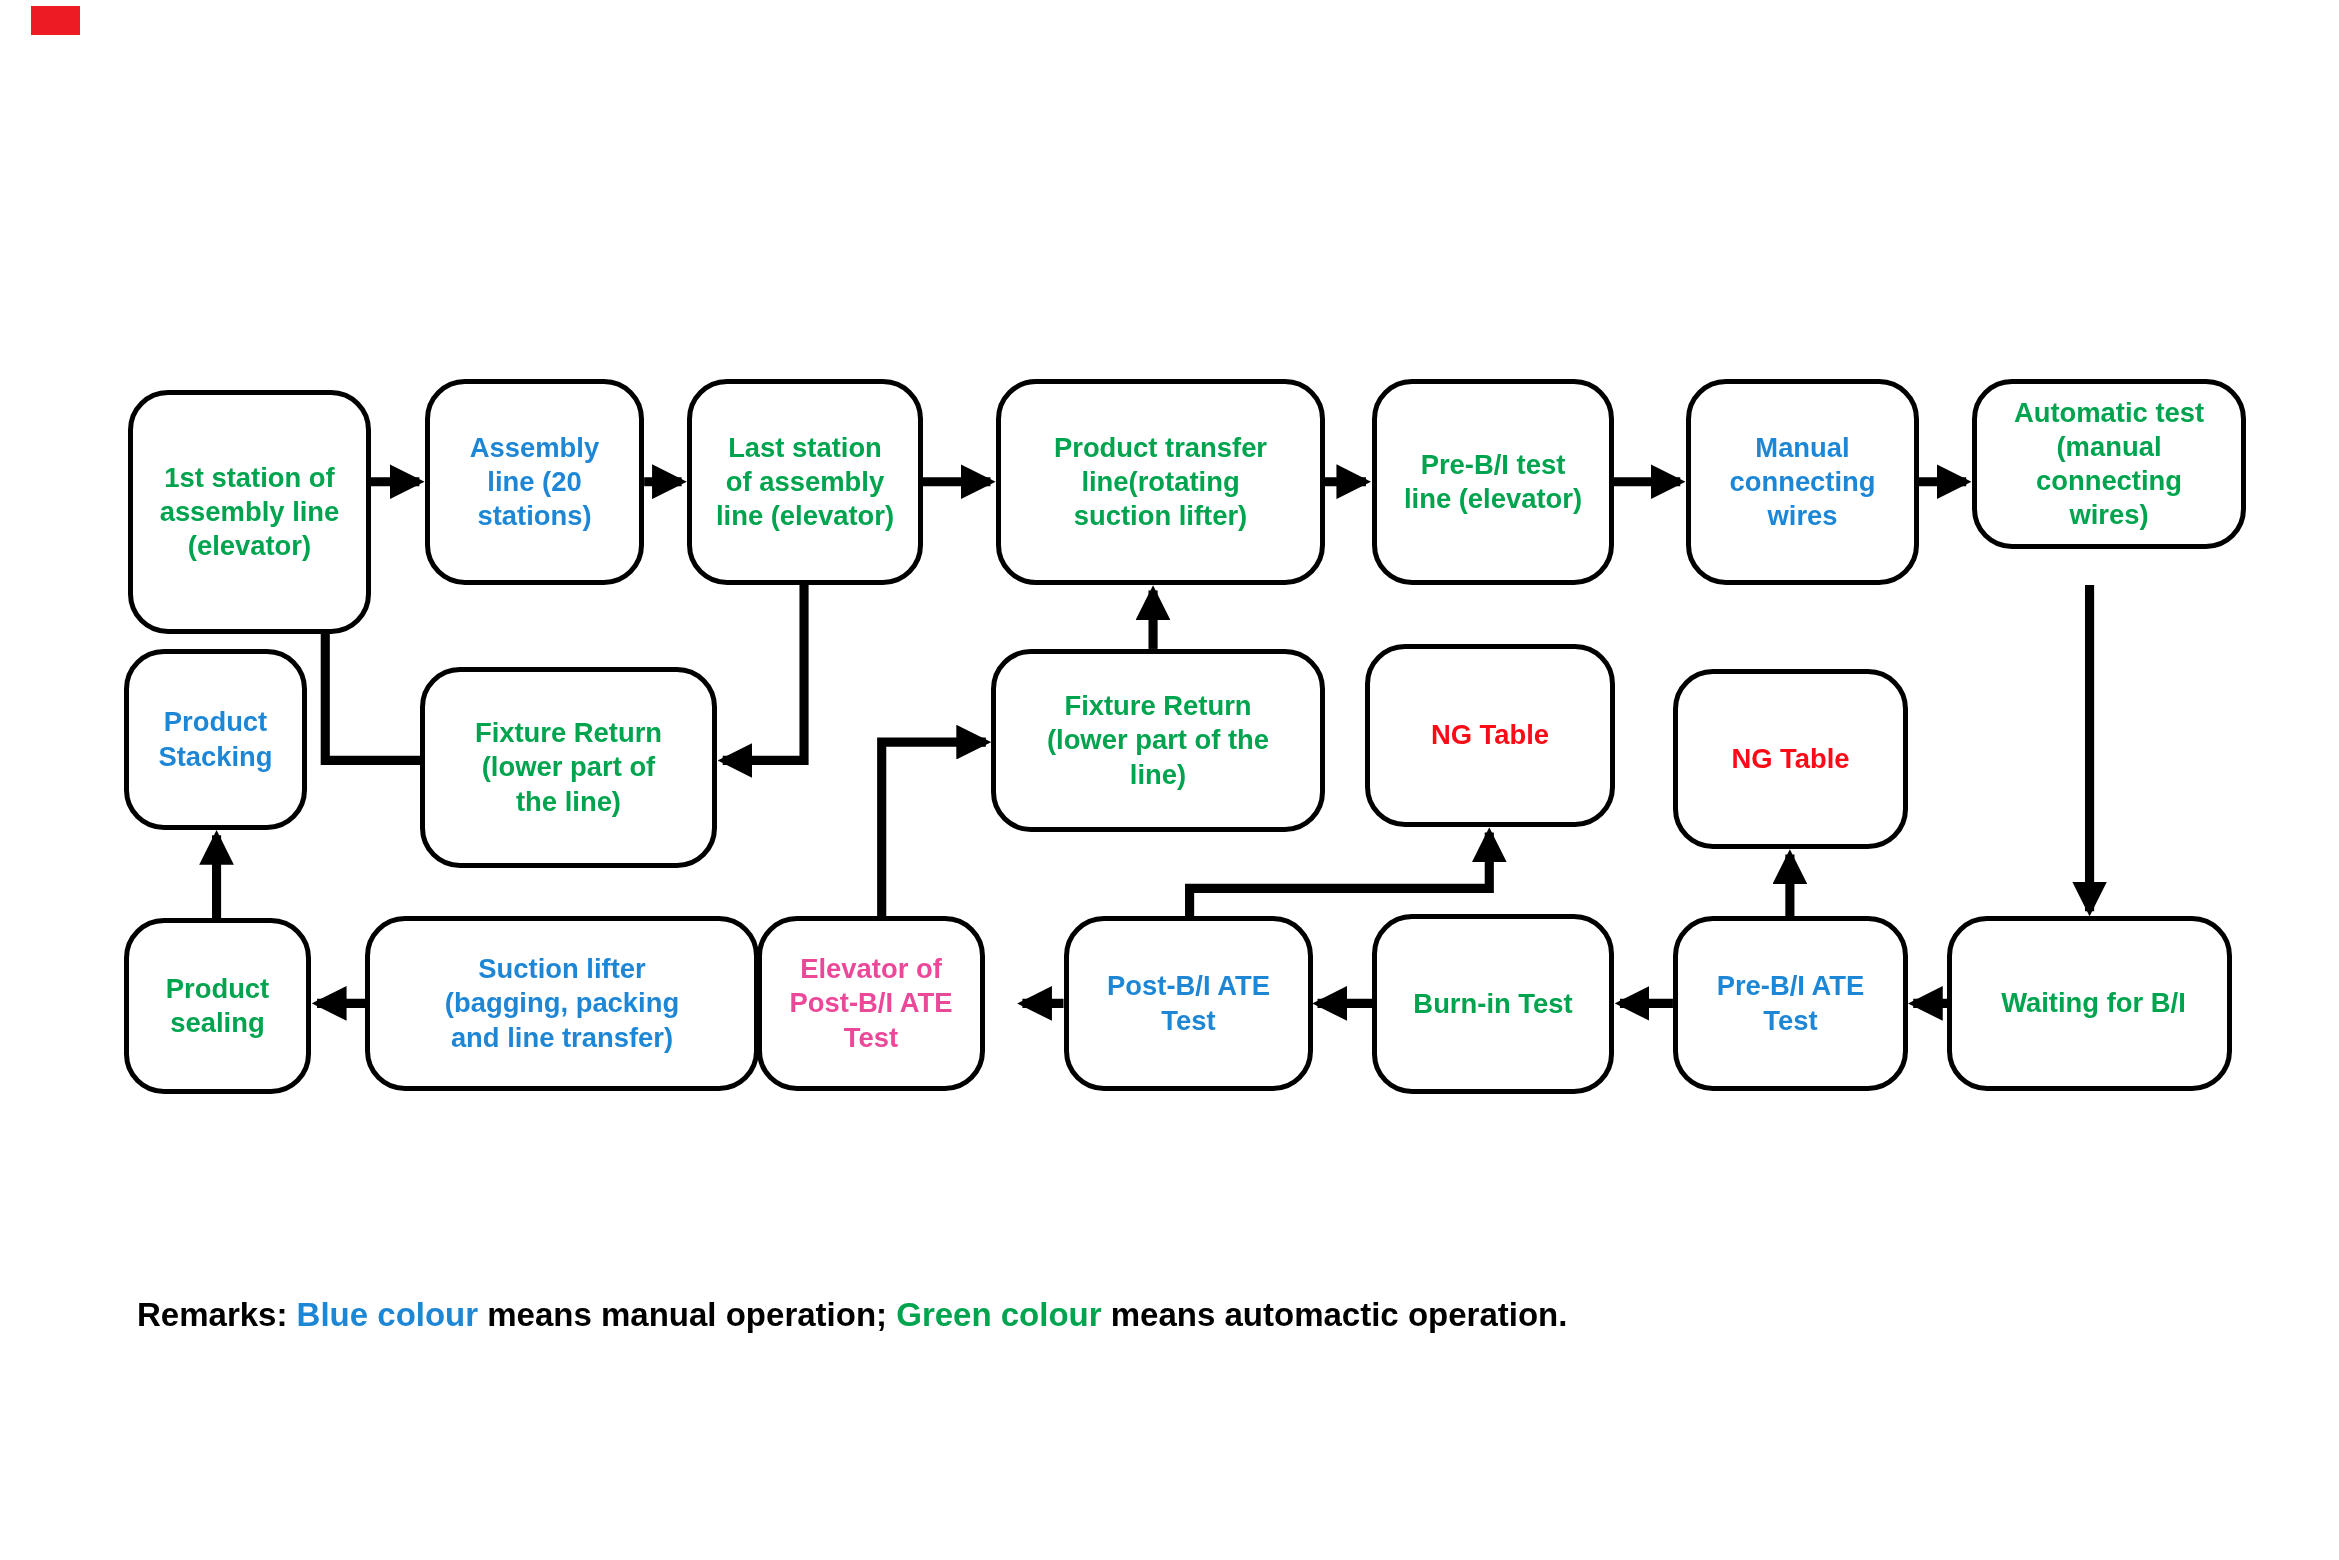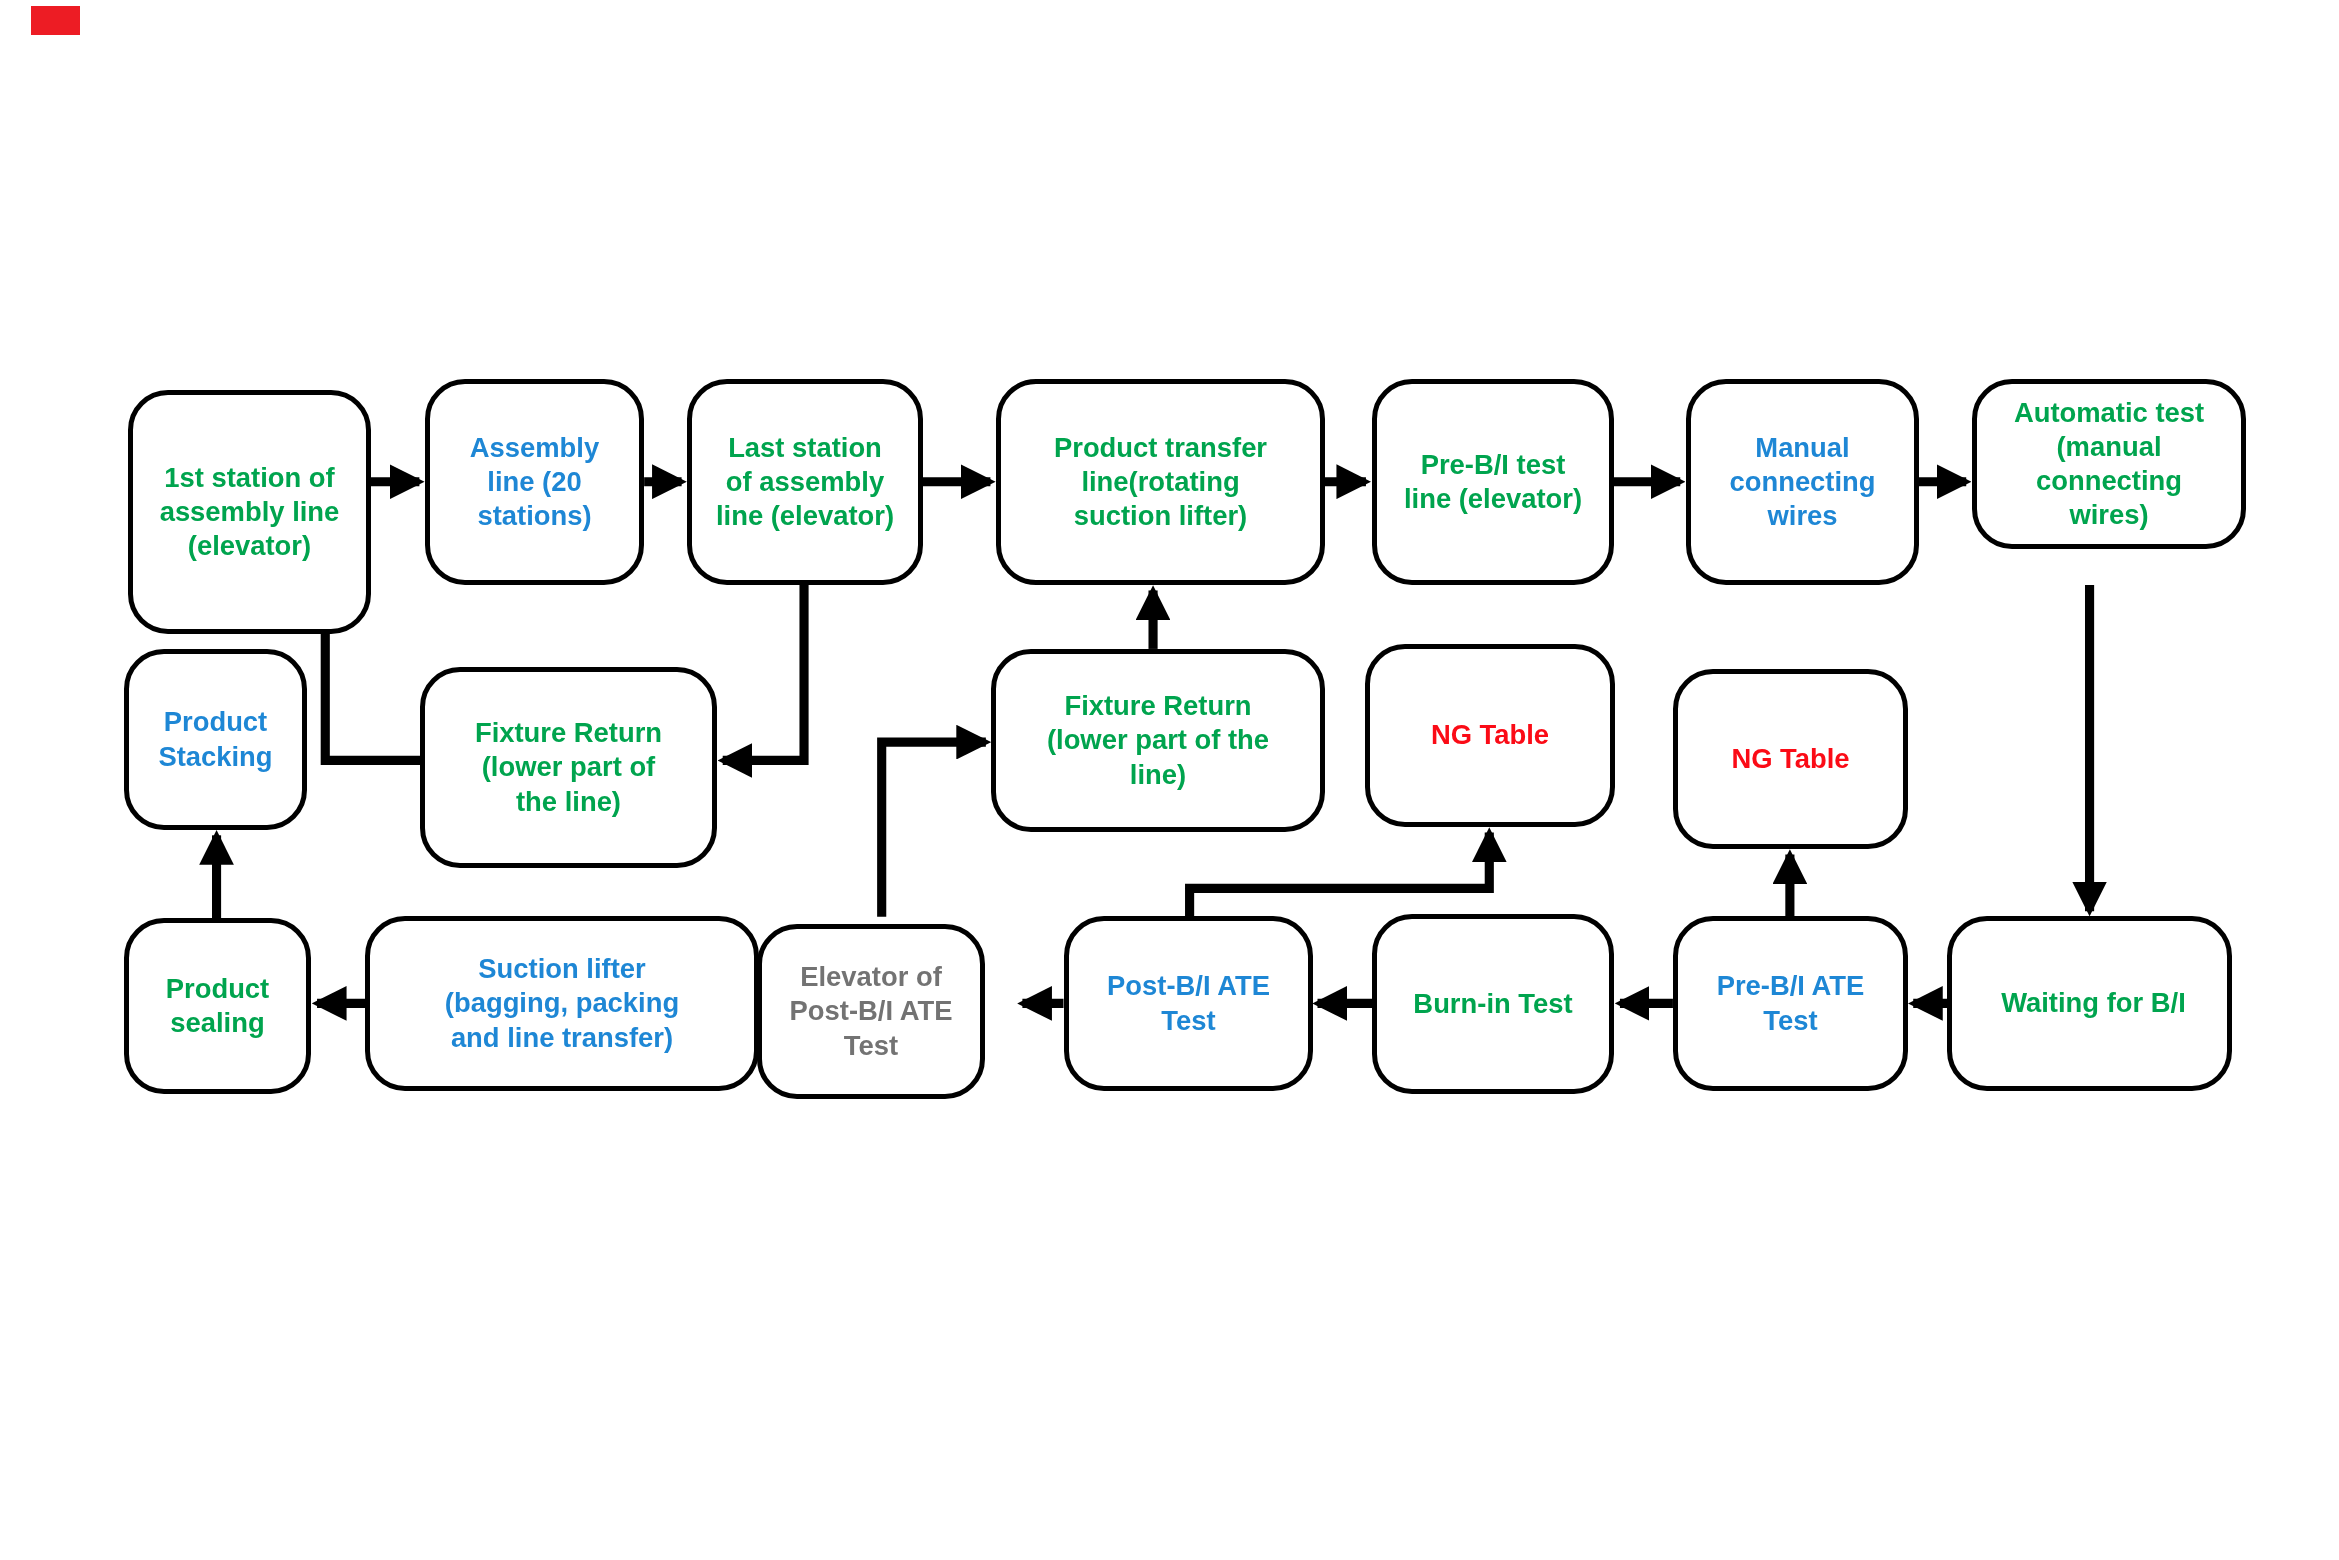--- a/index.html
+++ b/index.html
@@ -137,36 +137,39 @@
       </div>
       <div class="node" style="left: 124px; top: 918px; width: 187px; height: 176px; color: rgb(0, 164, 78);">
         <span>Product
 sealing</span>
       </div>
       <div class="node" style="left: 365px; top: 916px; width: 394px; height: 175px; color: rgb(30, 135, 213);">
         <span>Suction lifter
 (bagging, packing
 and line transfer)</span>
       </div>
-      <div class="node" style="left: 757px; top: 916px; width: 228px; height: 175px; color: #737373; margin-top: 8px;">
+      <div class="node" style="left: 757px; top: 916px; width: 228px; height: 175px; color: #ec4899;">
         <span>Elevator of
 Post-B/I ATE
 Test</span>
       </div>
       <div class="node" style="left: 1064px; top: 916px; width: 249px; height: 175px; color: rgb(30, 135, 213);">
         <span>Post-B/I ATE
 Test</span>
       </div>
       <div class="node" style="left: 1372px; top: 914px; width: 242px; height: 180px; color: rgb(0, 164, 78);">
         <span>Burn-in Test</span>
       </div>
       <div class="node" style="left: 1673px; top: 916px; width: 235px; height: 175px; color: rgb(30, 135, 213);">
         <span>Pre-B/I ATE
 Test</span>
       </div>
       <div class="node" style="left: 1947px; top: 916px; width: 285px; height: 175px; color: rgb(0, 164, 78); padding-left: 8px;">
         <span>Waiting for B/I</span>
       </div>
     </div>
 
+  <div class="legend">
+    <span style="color:#000000;">Remarks: </span><span style="color:#1E87D5;">Blue colour </span><span style="color:#000000;">means manual operation; </span><span style="color:#00A44E;">Green colour </span><span style="color:#000000;">means automactic operation.</span>
+  </div>
 
 </div>
 
 
 </body></html>

